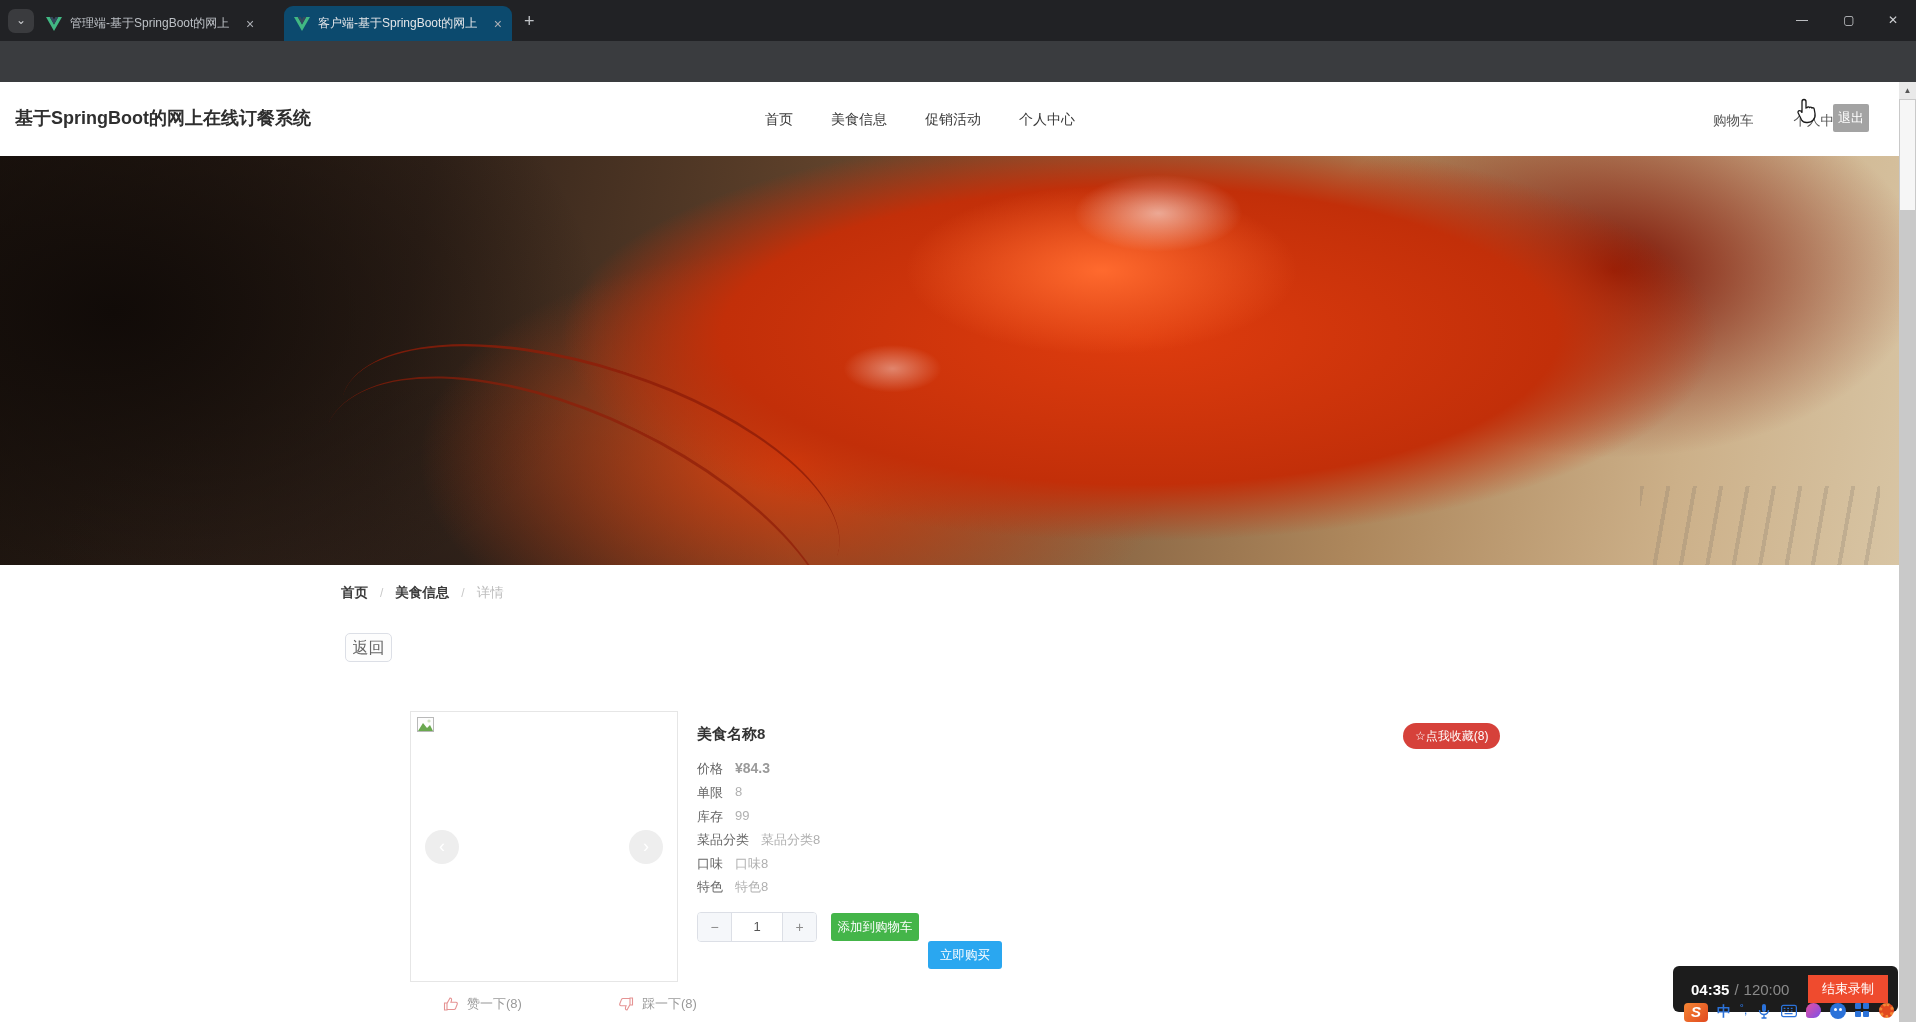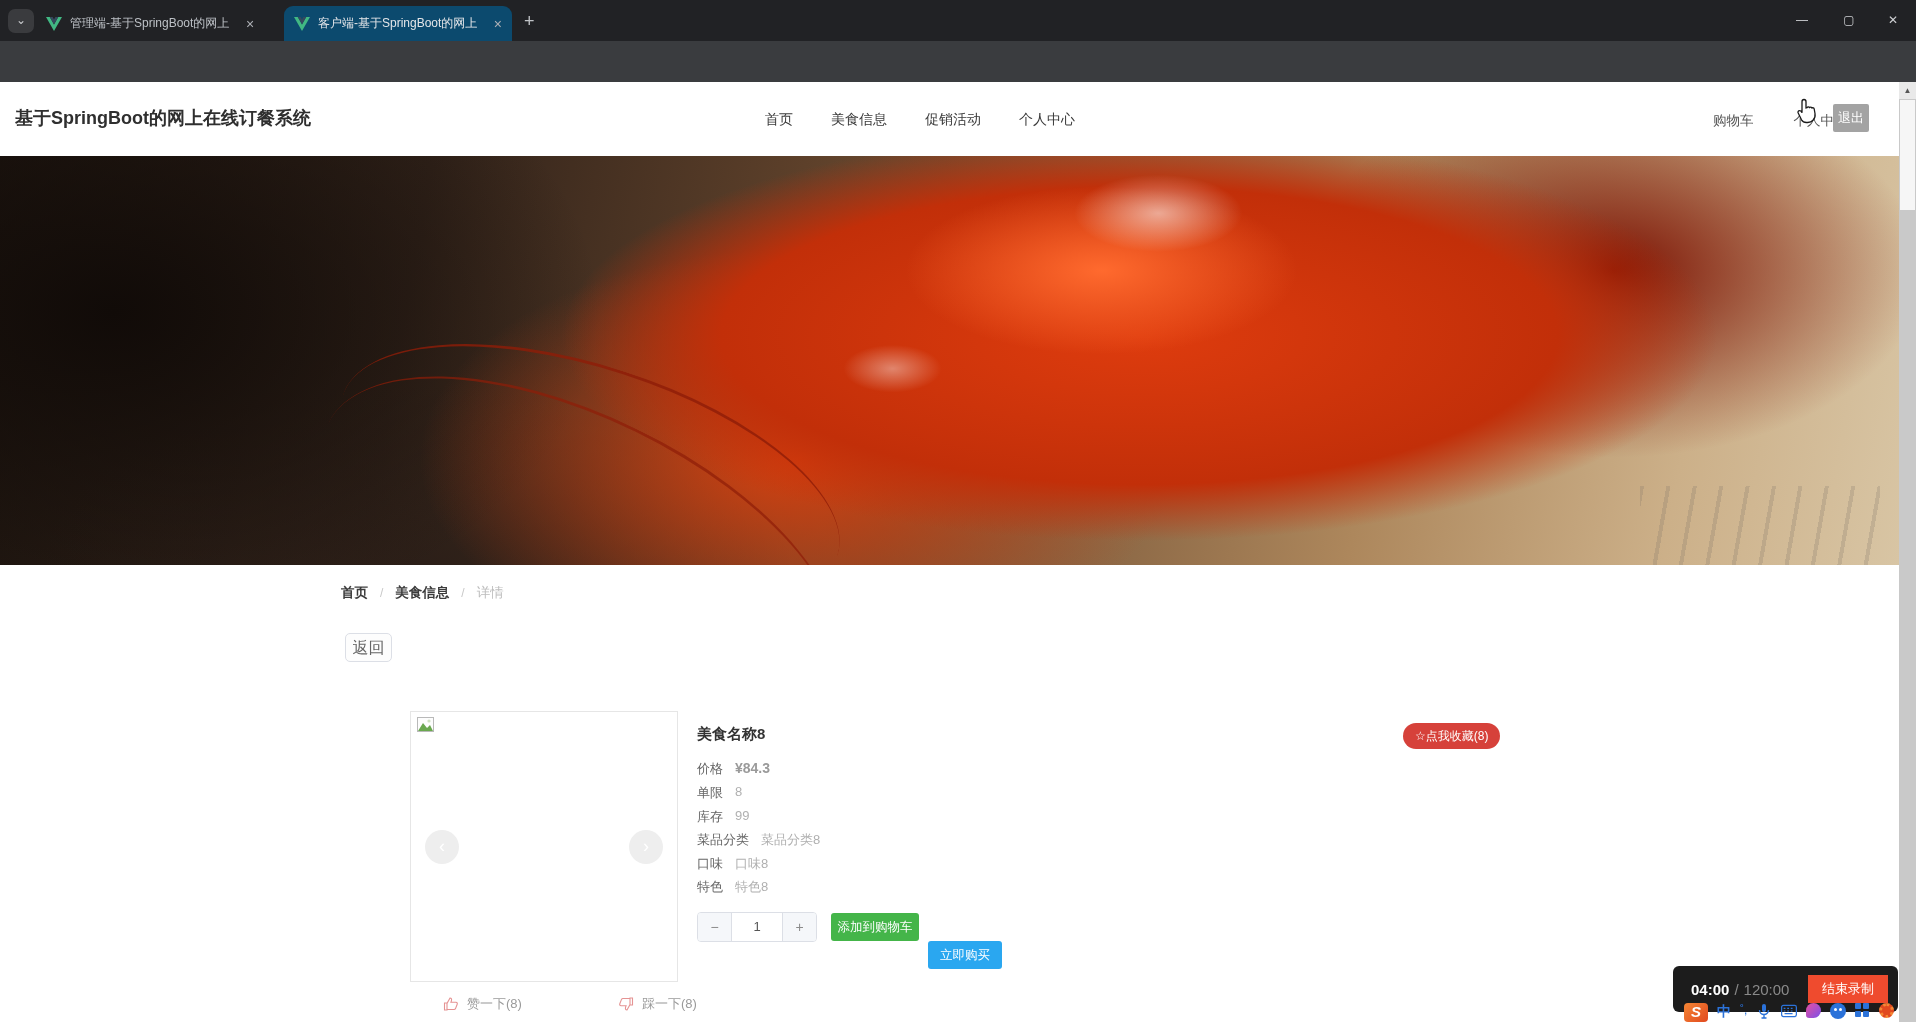--- a/index.html
+++ b/index.html
@@ -297,21 +297,21 @@
   <div class="abs btn-cart">添加到购物车</div>
   <div class="abs btn-buy">立即购买</div>
   <div class="abs fav-badge">☆点我收藏(8)</div>
 
   <div class="abs scrollbar">
     <div class="scroll-up">▲</div>
     <div class="scroll-thumb"></div>
   </div>
 
   <div class="abs recorder">
-    <span class="rec-time">04:00</span>
+    <span class="rec-time">04:35</span>
     <span class="rec-sep">/</span>
     <span class="rec-total">120:00</span>
     <div class="rec-stop">结束录制</div>
   </div>
 
   <div class="abs ime">
     <div class="sogou-logo">S</div>
     <span class="zh">中</span>
     <span class="dots">˚,</span>
     <svg class="ime-ic" viewBox="0 0 16 16">

